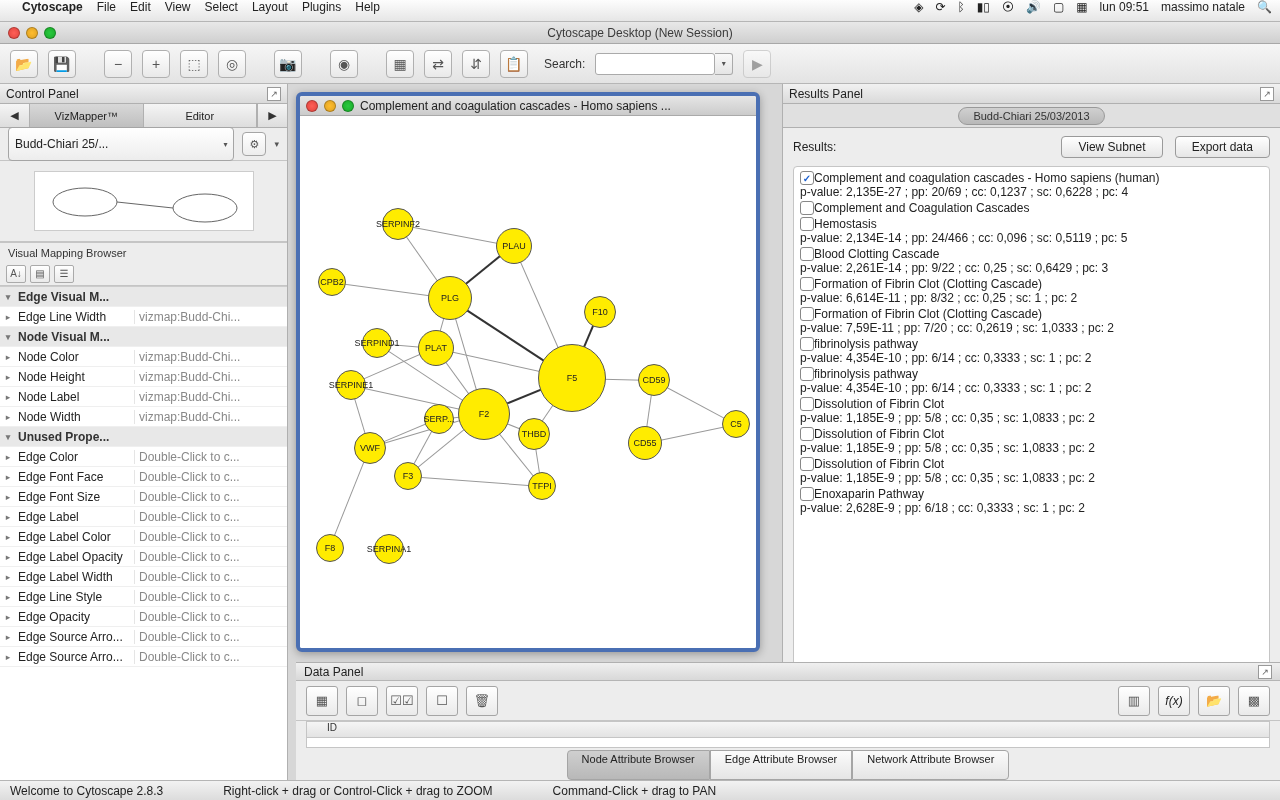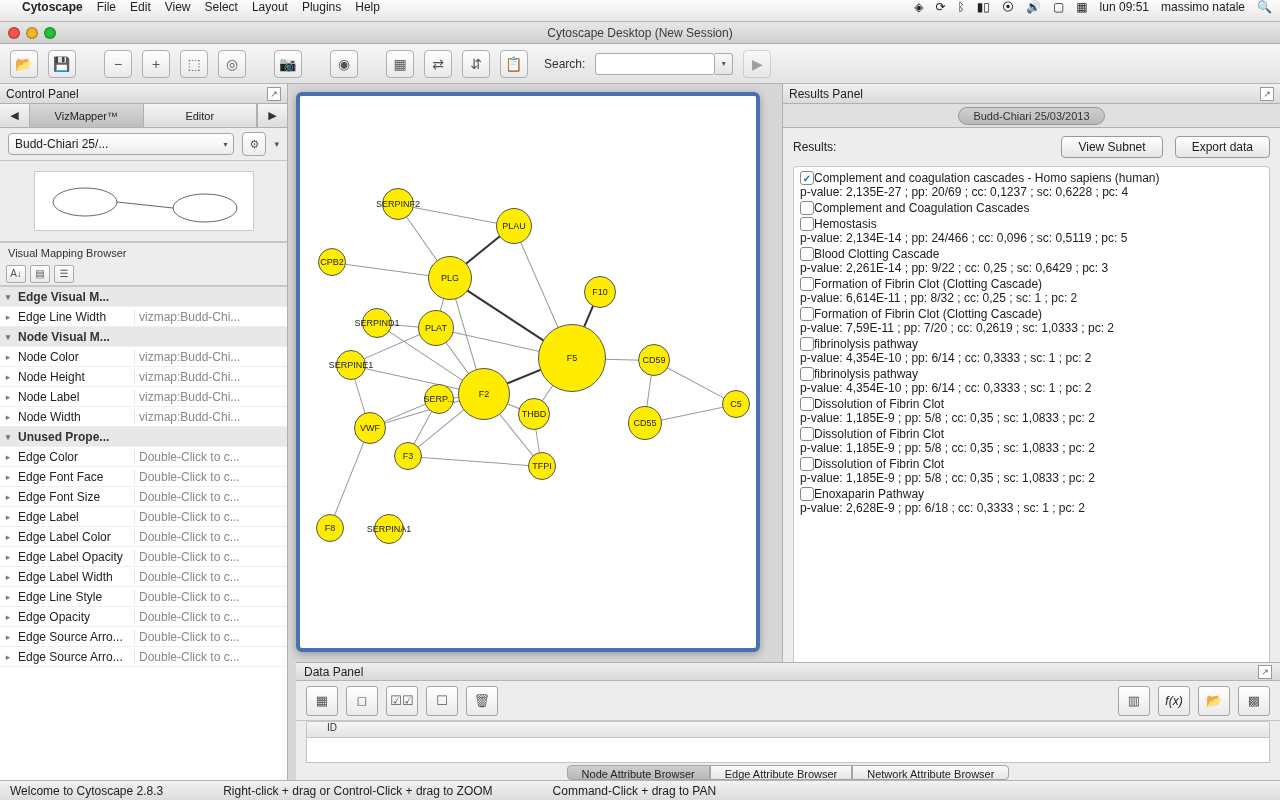--- a/index.html
+++ b/index.html
@@ -28,21 +28,21 @@
 .panelhead{height:20px;background:linear-gradient(#f1f1f1,#dadada);border-bottom:1px solid #b0b0b0;display:flex;align-items:center;padding:0 6px;font-size:11px;color:#333;position:relative}
 .panelhead .pop{margin-left:auto;width:14px;height:14px;border:1px solid #999;background:#fff;font-size:9px;text-align:center;line-height:12px;color:#666}
 .tabs{height:24px;display:flex;border-bottom:1px solid #b0b0b0;background:#e0e0e0}
 .tabarrow{width:30px;display:flex;align-items:center;justify-content:center;font-size:11px;color:#333;background:linear-gradient(#f5f5f5,#ddd);border-right:1px solid #b0b0b0;cursor:pointer}
 .tabarrow.rt{border-left:1px solid #b0b0b0;border-right:none}
 .tab{flex:1;display:flex;align-items:center;justify-content:center;font-size:11px;border-right:1px solid #b0b0b0;background:linear-gradient(#f5f5f5,#ddd);cursor:pointer}
 .tab.active{background:linear-gradient(#d8d8d8,#bfbfbf)}
 .section{border-bottom:1px solid #c5c5c5}
 .seclbl{height:20px;display:flex;align-items:center;padding:0 8px;font-size:11px;color:#333;background:#ededed}
 .stylerow{height:32px;display:flex;align-items:center;padding:0 8px;gap:8px}
-.combo{flex:1;height:22px;border:1px solid #a5a5a5;border-radius:4px;background:linear-gradient(#fff,#ededed);display:flex;align-items:center;padding:4px 6px;font-size:11px;justify-content:space-between}
+.combo{flex:1;height:22px;border:1px solid #a5a5a5;border-radius:4px;background:linear-gradient(#fff,#ededed);display:flex;align-items:center;padding:16px 6px;font-size:11px;justify-content:space-between}
 .combo .arr{font-size:8px;color:#555}
 .iconbtn{width:24px;height:24px;border:1px solid #a5a5a5;border-radius:4px;background:linear-gradient(#fff,#ededed);display:flex;align-items:center;justify-content:center;font-size:11px;color:#555}
 .defaults{height:80px;padding:8px;display:flex;align-items:center;justify-content:center}
 .defaults svg{border:1px solid #ccc;background:#fff}
 .vmbar{height:24px;display:flex;align-items:center;padding:0 6px;gap:4px;border-bottom:1px solid #c5c5c5}
 .smallbtn{width:20px;height:18px;border:1px solid #aaa;background:linear-gradient(#fff,#eaeaea);border-radius:2px;font-size:10px;display:flex;align-items:center;justify-content:center;color:#555}
 .tree{flex:1;overflow:auto;background:#fff;border-top:1px solid #ccc}
 .trow{height:20px;display:flex;align-items:center;font-size:11px;border-bottom:1px solid #efefef}
 .trow .ind{width:16px;text-align:center;color:#777;font-size:9px}
 .trow .k{width:118px;padding-left:2px;overflow:hidden;white-space:nowrap;text-overflow:ellipsis}
@@ -70,21 +70,21 @@
 .chk{width:14px;height:14px;border:1px solid #888;border-radius:3px;background:#fff;display:inline-flex;align-items:center;justify-content:center;font-size:10px;color:#1a5fd0}
 .chk.on::before{content:"✓";font-weight:bold}
 .rstats{font-size:12px;color:#222;margin-left:0}
 .bottompanel{position:absolute;left:296px;right:0;bottom:20px;height:118px;background:#ededed;border-top:1px solid #b0b0b0;display:flex;flex-direction:column}
 .dphead{height:18px;background:linear-gradient(#f0f0f0,#d8d8d8);display:flex;align-items:center;padding:0 8px;font-size:11px;border-bottom:1px solid #b5b5b5;position:relative}
 .dphead .pop{margin-left:auto;width:14px;height:14px;border:1px solid #999;background:#fff;font-size:9px;text-align:center;line-height:12px;color:#666}
 .dptool{height:40px;display:flex;align-items:center;padding:0 10px;gap:8px;border-bottom:1px solid #c5c5c5}
 .dbtn{width:32px;height:30px;border:1px solid #a5a5a5;border-radius:3px;background:linear-gradient(#fff,#eaeaea);display:flex;align-items:center;justify-content:center;font-size:13px;color:#555}
 .dptable{flex:1;background:#fff;border:1px solid #c5c5c5;margin:0 10px 2px;overflow:hidden}
 .dptable .th{height:16px;background:linear-gradient(#f5f5f5,#e3e3e3);border-bottom:1px solid #c5c5c5;font-size:10px;padding-left:20px;color:#333}
-.dtabs{height:15px;display:flex;justify-content:center;gap:0}
+.dtabs{height:30px;display:flex;justify-content:center;gap:0}
 .dtab{padding:2px 14px;border:1px solid #a5a5a5;background:linear-gradient(#fbfbfb,#e5e5e5);font-size:11px;cursor:pointer}
 .dtab:first-child{border-radius:4px 0 0 4px}
 .dtab:last-child{border-radius:0 4px 4px 0}
 .dtab.active{background:linear-gradient(#cfcfcf,#b8b8b8)}
 .statusbar{position:absolute;bottom:0;left:0;right:0;height:20px;background:linear-gradient(#f2f2f2,#dcdcdc);border-top:1px solid #b5b5b5;display:flex;align-items:center;padding:0 10px;font-size:11px;color:#444;gap:60px}
 </style>
 </head>
 <body>
 
 <div class="menubar">
@@ -279,20 +279,28 @@
         <div class="trow">
           <span class="ind">▸</span>
           <span class="k">Edge Source Arro...</span>
           <span class="v">Double-Click to c...</span>
         </div>
       </div>
   </div>
 
   <div class="center">
     <div class="netwin">
+      <div class="wtitle">
+        <div class="traffic">
+          <div class="tl r"></div>
+          <div class="tl y"></div>
+          <div class="tl g"></div>
+        </div>
+        <span>Complement and coagulation cascades - Homo sapiens ...</span>
+      </div>
       <div class="netcanvas" id="netcanvas">
           <div class="edge" style="left: 98px; top: 108px; width: 90.4434px; transform: rotate(54.9042deg);"></div>
           <div class="edge" style="left: 98px; top: 108px; width: 118.068px; transform: rotate(10.7389deg);"></div>
           <div class="edge" style="left: 32px; top: 166px; width: 119.08px; transform: rotate(7.72183deg);"></div>
           <div class="edge b" style="left: 214px; top: 130px; width: 82.4621px; transform: rotate(140.906deg);"></div>
           <div class="edge" style="left: 214px; top: 130px; width: 144.18px; transform: rotate(66.2796deg);"></div>
           <div class="edge" style="left: 150px; top: 182px; width: 51.923px; transform: rotate(105.642deg);"></div>
           <div class="edge b" style="left: 150px; top: 182px; width: 145.89px; transform: rotate(33.2544deg);"></div>
           <div class="edge" style="left: 150px; top: 182px; width: 120.88px; transform: rotate(73.664deg);"></div>
           <div class="edge" style="left: 77px; top: 227px; width: 59.2115px; transform: rotate(4.844deg);"></div>

